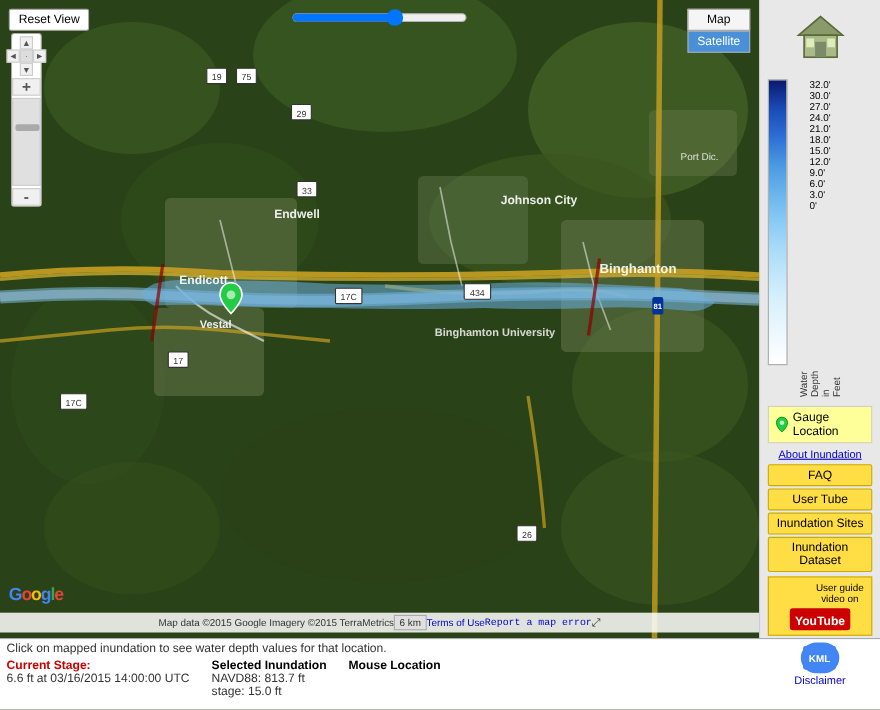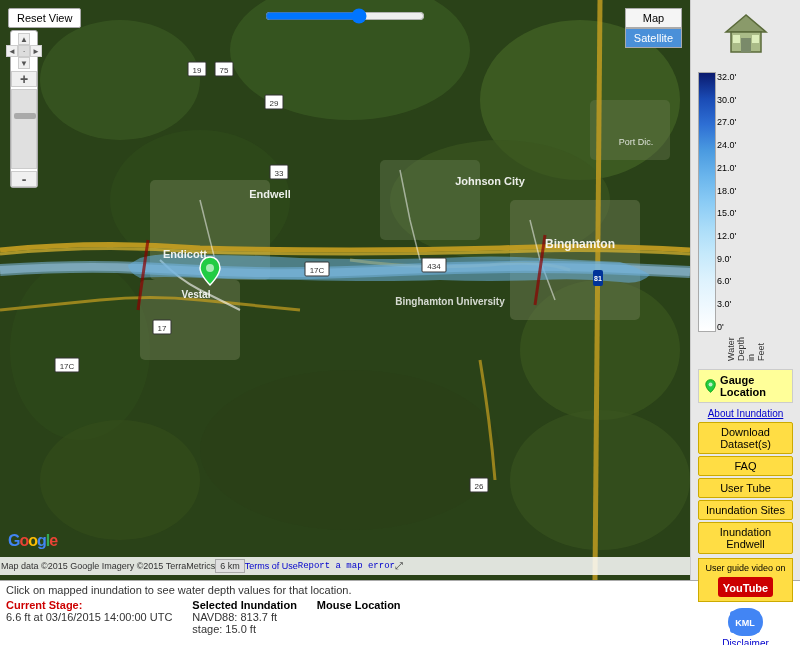--- a/index.html
+++ b/index.html
@@ -140,26 +140,26 @@
       font-size: 16px;
       font-weight: bold;
       color: #4285f4;
       letter-spacing: -1px;
     }
 
     #map-attribution {
       position: absolute;
       bottom: 5px; left: 0; right: 0;
       background: rgba(255,255,255,0.85);
-      padding: 2px 1px;
+      padding: 2px 13px;
       font-size: 9px;
       color: #333;
       z-index: 10;
       display: flex;
-      justify-content: flex-start;
+      justify-content: center;
       align-items: center;
     }
 
     #gauge-marker {
       position: absolute;
       top: 255px; left: 198px;
       z-index: 20;
       cursor: pointer;
     }
 
@@ -205,37 +205,37 @@
         #ddf2fd 80%,
         #eef8fe 90%,
         white 100%
       );
       border: 1px solid #aaa;
     }
 
     #depth-labels {
       display: flex;
       flex-direction: column;
-      justify-content: space-between;
-      padding-left: 1px;
+      justify-content: flex-start;
+      padding-left: 20px;
       height: 260px;
       font-size: 9px;
     }
 
     #gauge-location-box {
       background: #ffff99;
       border: 1px solid #ccc;
       padding: 4px 6px;
       width: 95px;
       display: flex;
       align-items: center;
       gap: 4px;
       margin: 3px 0;
       font-size: 11px;
-      font-weight: bold;
+      font-weight: normal;
       cursor: pointer;
     }
 
     #about-inundation {
       font-size: 10px;
       color: #0000cc;
       text-decoration: underline;
       cursor: pointer;
       margin: 2px 0;
     }
@@ -528,28 +528,27 @@
     <div id="gauge-location-box">
       <svg width="14" height="18" viewBox="0 0 14 18">
         <path d="M7 1 C3 1 1 4 1 7 C1 12 7 17 7 17 C7 17 13 12 13 7 C13 4 11 1 7 1 Z" fill="#22cc44" stroke="#009900" stroke-width="1"></path>
         <circle cx="7" cy="7" r="2.5" fill="white" opacity="0.7"></circle>
       </svg>
       <span>Gauge Location</span>
     </div>
 
     <div id="about-inundation">About Inundation</div>
 
-    <div class="sidebar-btn">Download Dataset(s)</div>
     <div class="sidebar-btn">FAQ</div>
     <div class="sidebar-btn">User Tube</div>
     <div class="sidebar-btn">Inundation Sites</div>
-    <div class="sidebar-btn">Inundation Endwell</div>
+    <div class="sidebar-btn">Inundation Dataset</div>
 
     <div id="youtube-box">
-      <div style="font-size:9px;">User guide video on</div>
+      <div style="font-size:9px;margin-left:36px;">User guide video on</div>
       <div id="youtube-logo">
         <span style="color:white; font-weight:bold; font-size:11px;">You</span><span style="color:white; font-weight:bold; font-size:11px;">Tube</span>
       </div>
     </div>
 
     <div id="kml-disclaimer">
       <div id="kml-icon">
         <svg width="30" height="22" viewBox="0 0 30 22">
           <rect width="30" height="22" fill="#4285f4" rx="3"></rect>
           <text x="15" y="15" text-anchor="middle" font-size="9" fill="white" font-weight="bold">KML</text>

